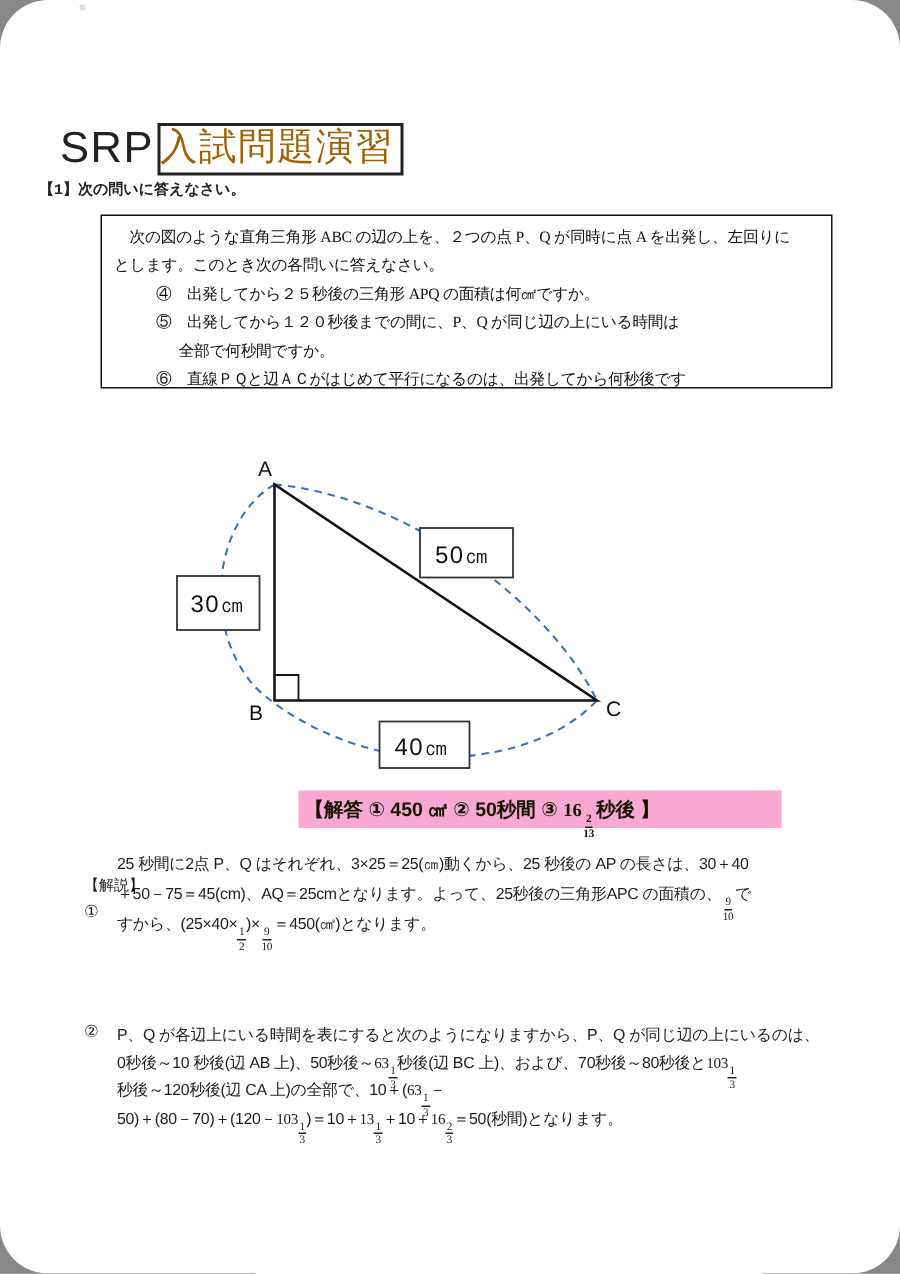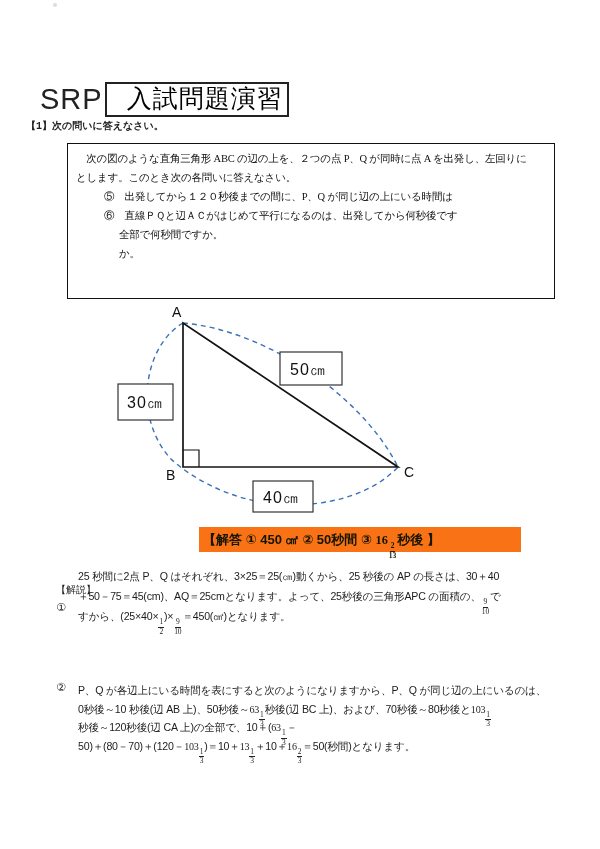--- a/index.html
+++ b/index.html
@@ -1,29 +1,29 @@
 <!DOCTYPE html>
 <html><head>
 <meta charset="utf-8">
 <style>
   html,body{margin:0;padding:0;background:#888;}
   .page{
     position:relative;width:600px;height:849px;background:#ffffff;
     font-family:"Liberation Sans","DejaVu Sans",sans-serif;color:#1c1c1c;
-    overflow:hidden;margin:0 auto;
+    overflow:hidden;margin:0 auto;border-radius:32px;
   }
   .artifact{position:absolute;left:53px;top:3px;width:4px;height:4px;background:#dcdcdc;border-radius:50%;}
   
   .title-row{position:absolute;left:40px;top:82px;display:flex;align-items:center;}
   .title-srp{font-size:29px;letter-spacing:1px;color:#222;}
-  .title-box{border:2px solid #222;font-size:25px;line-height:1.1;padding:1px 4px 2px 20px;margin-left:2px;color:#000000;letter-spacing:1px;}
+  .title-box{border:2px solid #222;font-size:25px;line-height:1.1;padding:1px 4px 2px 0;margin-left:2px;color:#a16207;letter-spacing:1px;}
   .intro{position:absolute;left:26px;top:119px;font-size:10px;font-weight:bold;color:#222;font-family:Liberation Mono, monospace;}
   
   .problem-box{
-    position:absolute;left:67px;top:143px;width:488px;height:156px;
+    position:absolute;left:67px;top:143px;width:488px;height:116px;
     border:1.6px solid #111;box-sizing:border-box;overflow:hidden;
     font-family:"Liberation Serif","DejaVu Serif",serif;
     font-size:10.5px;color:#111;letter-spacing:-0.2px;
   }
   .pline{height:19px;line-height:19px;white-space:nowrap;padding-left:8px;}
   .pline:first-child{margin-top:5px;}
   .ind-q{padding-left:36px;}
   .ind-qq{padding-left:51px;}
   
   .diagram{position:absolute;left:100px;top:300px;}
@@ -62,23 +62,24 @@
 
   <div class="title-row">
     <span class="title-srp">SRP</span>
     <span class="title-box">入試問題演習</span>
   </div>
   <div class="intro">【1】次の問いに答えなさい。</div>
 
   <div class="problem-box">
     <div class="pline">　次の図のような直角三角形 ABC の辺の上を、２つの点 P、Q が同時に点 A を出発し、左回りに</div>
     <div class="pline">とします。このとき次の各問いに答えなさい。</div>
+    <div class="pline ind-q">④　出発してから２５秒後の三角形 APQ の面積は何㎠ですか。</div>
     <div class="pline ind-q">⑤　出発してから１２０秒後までの間に、P、Q が同じ辺の上にいる時間は</div>
+    <div class="pline ind-qq">全部で何秒間ですか。</div>
     <div class="pline ind-q">⑥　直線ＰＱと辺ＡＣがはじめて平行になるのは、出発してから何秒後です</div>
-    <div class="pline ind-qq">全部で何秒間ですか。</div>
     <div class="pline ind-qq">か。</div>
   </div>
 
   <svg class="diagram" width="330" height="222" viewBox="0 0 330 222">
 
     <path d="M83,23 C165,30 262,95 298,167" fill="none" stroke-width="1.4" stroke-dasharray="5,4" stroke="#3a72b8"></path>
     <path d="M83,23 C45,45 32,115 70,158 C95,182 145,207 198,205 C245,203 278,188 298,167" fill="none" stroke-width="1.4" stroke-dasharray="5,4" stroke="#3a72b8"></path>
 
     <rect x="18" y="84" width="55" height="36" fill="#ffffff" stroke="#333" stroke-width="1.2"></rect>
     <rect x="180" y="52" width="62" height="33" fill="#ffffff" stroke="#333" stroke-width="1.2"></rect>
@@ -89,21 +90,21 @@
 
     <text class="vertex-label" x="72" y="17">A</text>
     <text class="vertex-label" x="66" y="180">B</text>
     <text class="vertex-label" x="304" y="177">C</text>
 
     <text class="side-label" x="27" y="108">30㎝</text>
     <text class="side-label" x="190" y="75">50㎝</text>
     <text class="side-label" x="163" y="203">40㎝</text>
   </svg>
 
-  <div class="answer-band" style="background: #f97316;">【解答 ① 450 ㎠  ②  50秒間  ③ <span class="mixed">16</span><span class="frac">
+  <div class="answer-band" style="background: #f9a8d4;">【解答 ① 450 ㎠  ②  50秒間  ③ <span class="mixed">16</span><span class="frac">
         <span class="fn">2</span>
         <span class="fd">13</span>
       </span>秒後  】</div>
 
   <div class="kaisetsu-heading">【解説】</div>
 
   <div class="expl-marker" style="top:601px;">①</div>
   <div class="expl-lines lh20" style="top:566px;">
     <div class="eline">25 秒間に2点 P、Q はそれぞれ、3×25＝25(㎝)動くから、25 秒後の AP の長さは、30＋40</div>
     <div class="eline">＋50－75＝45(cm)、AQ＝25cmとなります。よって、25秒後の三角形APC の面積の、<span class="frac">

